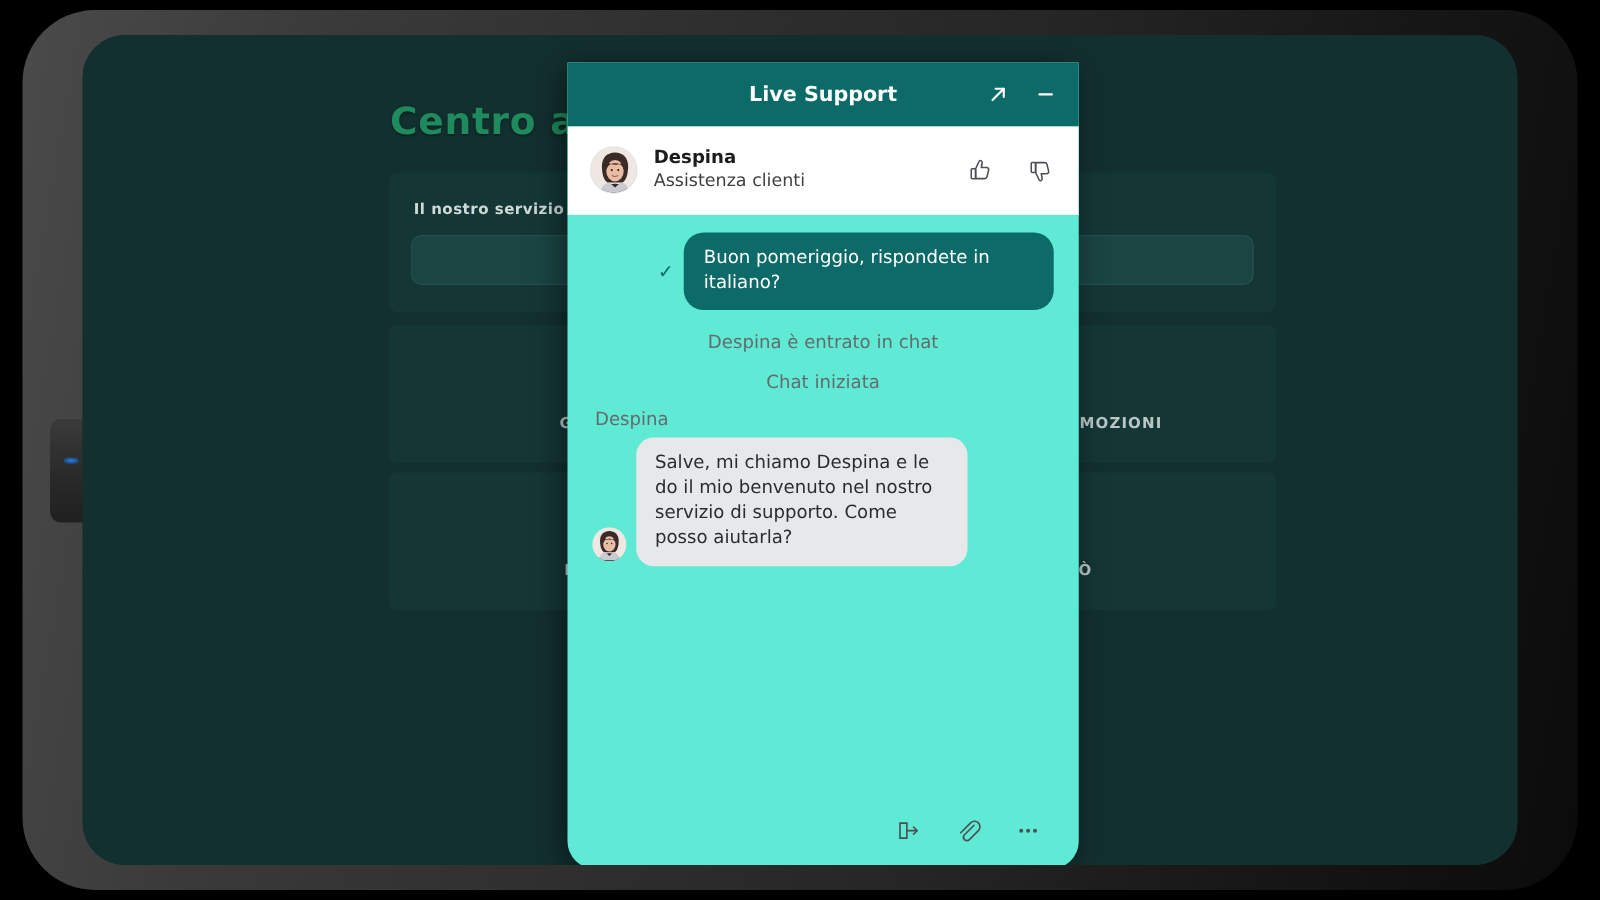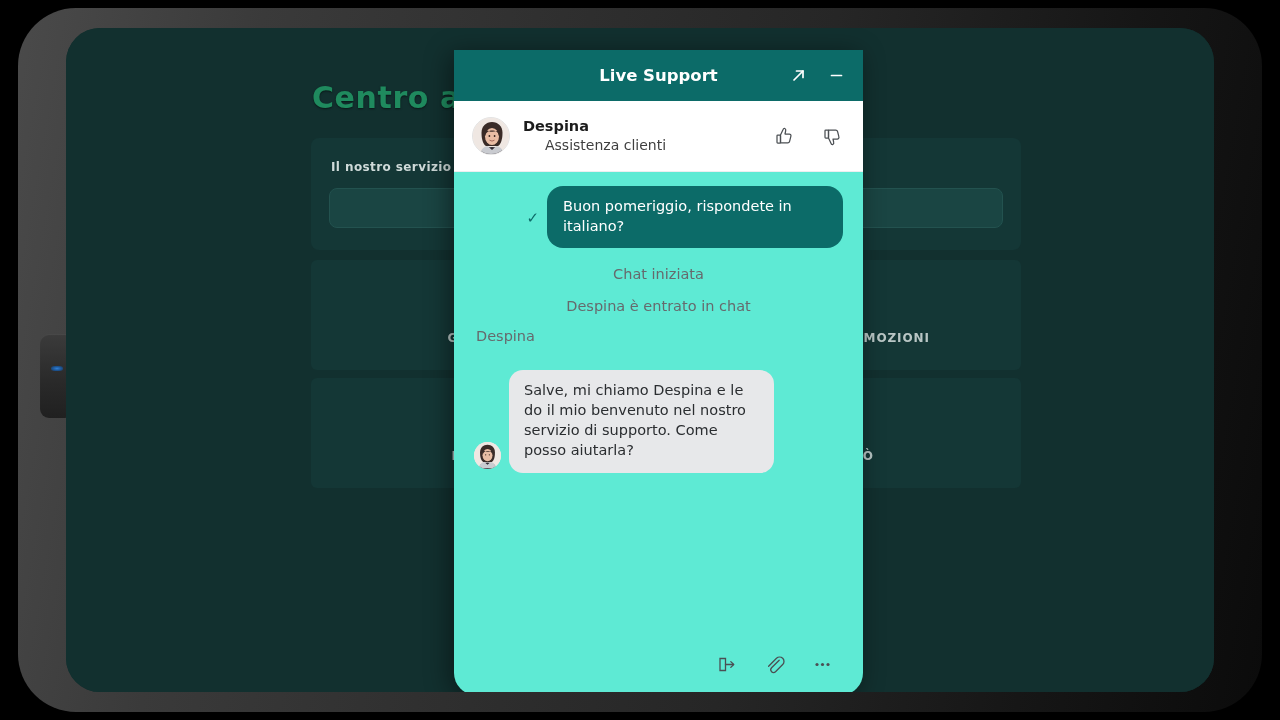--- a/index.html
+++ b/index.html
@@ -176,21 +176,20 @@
   .agent-text { flex: 1 1 auto; min-width: 0; }
   .agent-name {
     font-size: 14.5px; font-weight: 700; color: #1c1c1c;
     font-family: "DejaVu Sans", sans-serif;
     line-height: 1.35;
   }
   .agent-role {
     font-size: 14px; color: #3f3f3f;
     font-family: "DejaVu Sans", sans-serif;
     line-height: 1.35;
-    margin-left: 22px;
   }
   .rate-btns { display: flex; gap: 26px; align-items: center; }
   .rate-btn { cursor: pointer; width: 22px; height: 22px; display:flex; align-items:center; justify-content:center; }
 
   .messages {
     flex: 1 1 auto;
     overflow: hidden;
     padding: 14px 20px 10px 20px;
     display: flex;
     flex-direction: column;
@@ -217,21 +216,21 @@
     font-family: "DejaVu Sans", sans-serif;
     padding: 8px 0;
   }
   .sender-line {
     color: #666a6d;
     font-size: 14.5px;
     font-family: "DejaVu Sans", sans-serif;
     padding: 6px 0 6px 2px;
   }
 
-  .row-in { display: flex; align-items: flex-end; gap: 8px; margin-top: 20px; }
+  .row-in { display: flex; align-items: flex-end; gap: 8px; margin-top: 0; }
   .mini-avatar {
     width: 27px; height: 27px; border-radius: 50%;
     overflow: hidden; flex: 0 0 auto; background: #f3ece9;
     margin-bottom: 4px;
   }
   .bubble-in {
     max-width: 265px;
     background: #e7e8ea;
     color: #2a2d30;
     border-radius: 14px;
@@ -402,22 +401,22 @@
           </div>
         </div>
 
         <div class="messages">
 
           <div class="row-out">
             <span class="tick">✓</span>
             <div class="bubble-out">Buon pomeriggio, rispondete in italiano?</div>
           </div>
 
+          <div class="sys-line">Despina è entrato in chat</div>
           <div class="sys-line">Chat iniziata</div>
-          <div class="sys-line">Despina è entrato in chat</div>
           <div class="sender-line">Despina</div>
 
           <div class="row-in">
             <div class="mini-avatar">
               <svg width="27" height="27" viewBox="0 0 38 38">
                 <rect width="38" height="38" fill="#efe7e2"></rect>
                 <path d="M19 29 c-8 0 -12 4 -12 9 h24 c0 -5 -4 -9 -12 -9 z" fill="#2f2a33"></path>
                 <path d="M8.5 15 c0 -7 4.5 -11 10.5 -11 c6 0 10.5 4 10.5 11 c0 8 -2.5 12 -4.5 13 l-12 0 c-2 -1 -4.5 -5 -4.5 -13 z" fill="#3a2b27"></path>
                 <ellipse cx="19" cy="18.5" rx="7" ry="8.6" fill="#e9bda4"></ellipse>
                 <path d="M12.5 11 c3 3.5 10 3.8 13 0.6 c0.8 3 0.8 5.2 0.6 6.6 c-1 -4.5 -3.8 -5.6 -7 -5.6 c-3.2 0 -5.8 1.3 -6.9 5.4 c-0.3 -2 -0.3 -4.4 0.3 -7 z" fill="#3a2b27"></path>

